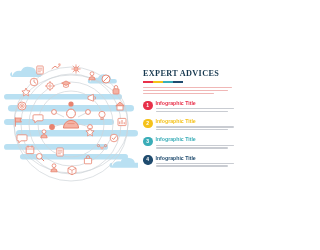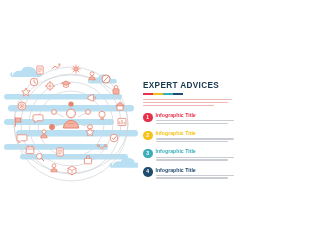--- a/index.html
+++ b/index.html
@@ -12,22 +12,23 @@
 
   
   .illus{position:absolute;left:4px;top:58px;width:134px;height:132px;}
   .illus svg{display:block;width:134px;height:132px;}
 
   
   .panel{position:absolute;left:143px;top:70px;width:92px;}
 
   .title{
     font-size:8.2px;font-weight:bold;letter-spacing:.35px;
-    color:#16384f;margin:12px 0 3px 0;line-height:1;
+    color:#16384f;margin:0 0 3px 0;line-height:1;
     white-space:nowrap;
+    font-family:Liberation Serif, serif;
   }
   .colorbar{display:flex;width:40px;height:1.8px;margin-bottom:4px;}
   .colorbar i{flex:1;height:100%;display:block;}
 
   .intro{margin:0 0 6px 0;}
   .tline{height:1.3px;border-radius:1px;background:#f0b7b6;margin-bottom:1.6px;}
   .tline.w100{width:89px;}
   .tline.w96{width:85px;}
   .tline.w80{width:71px;}
 

